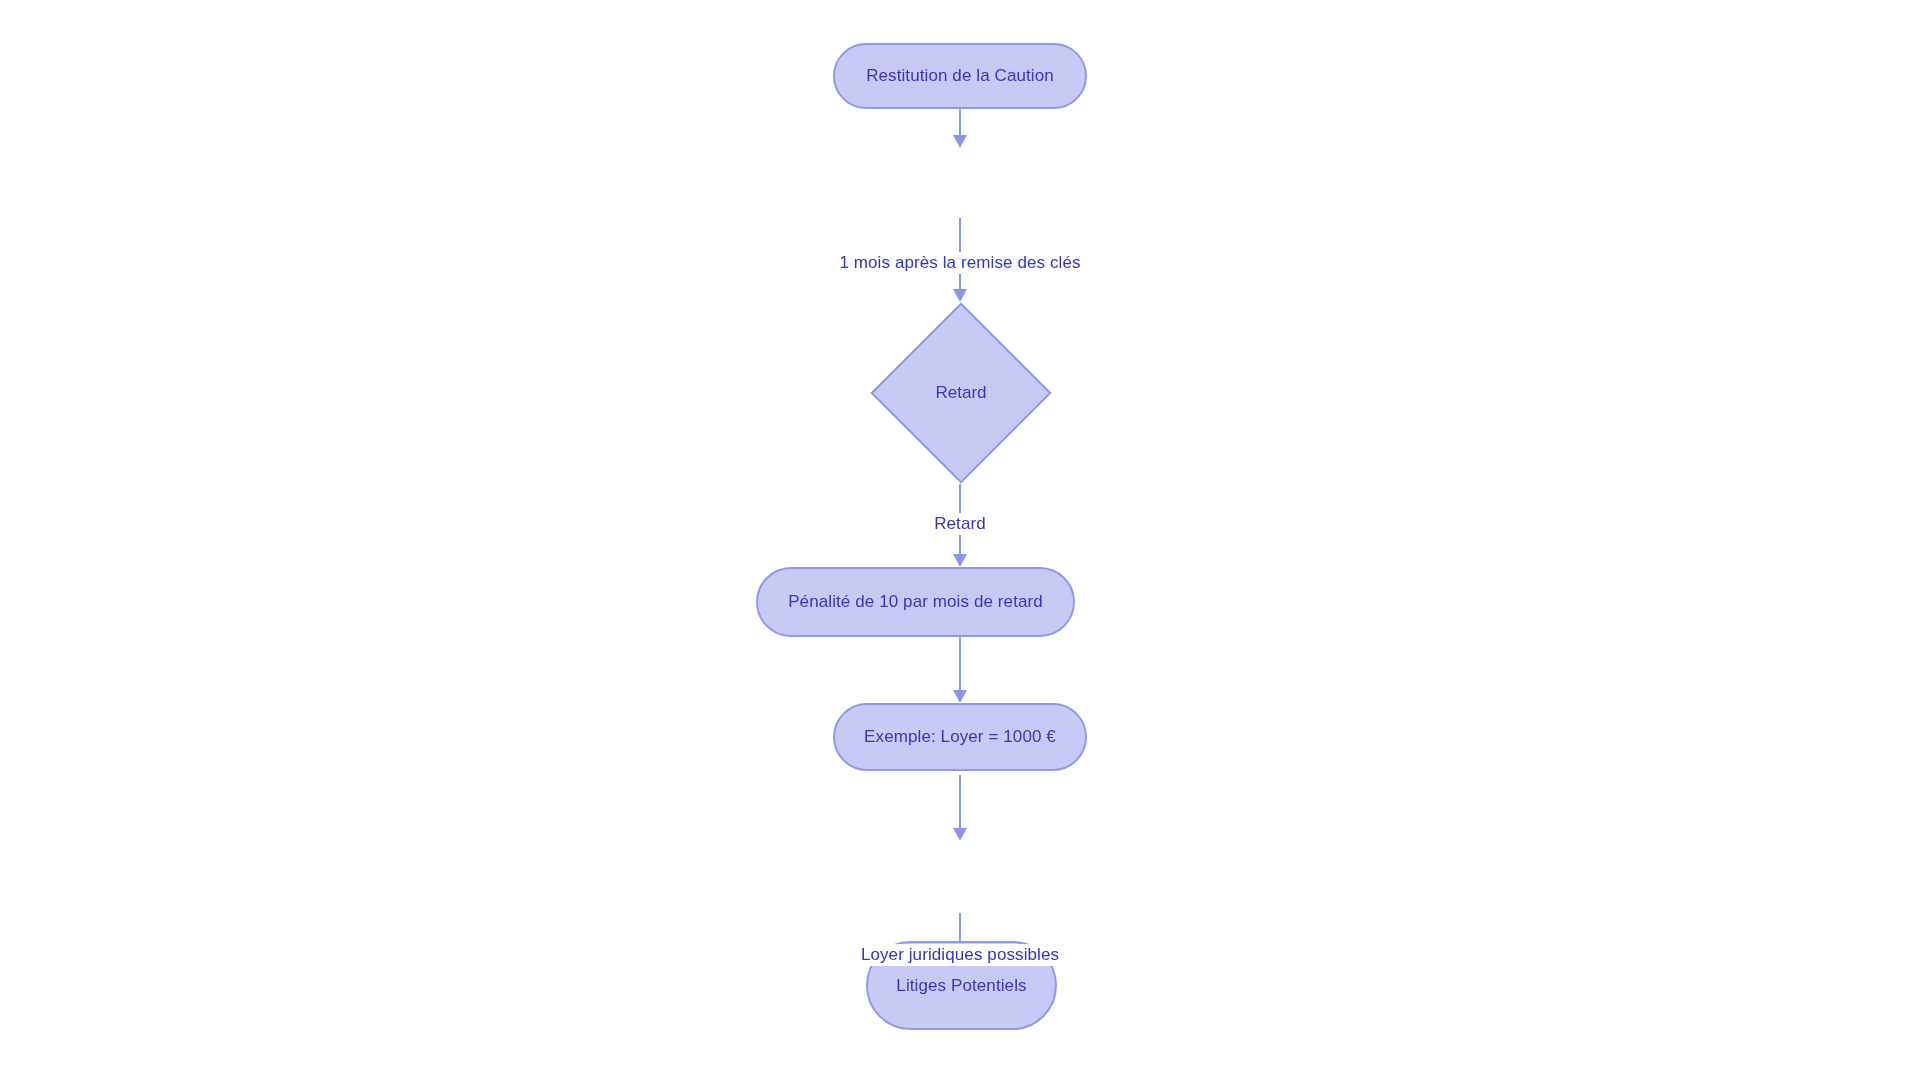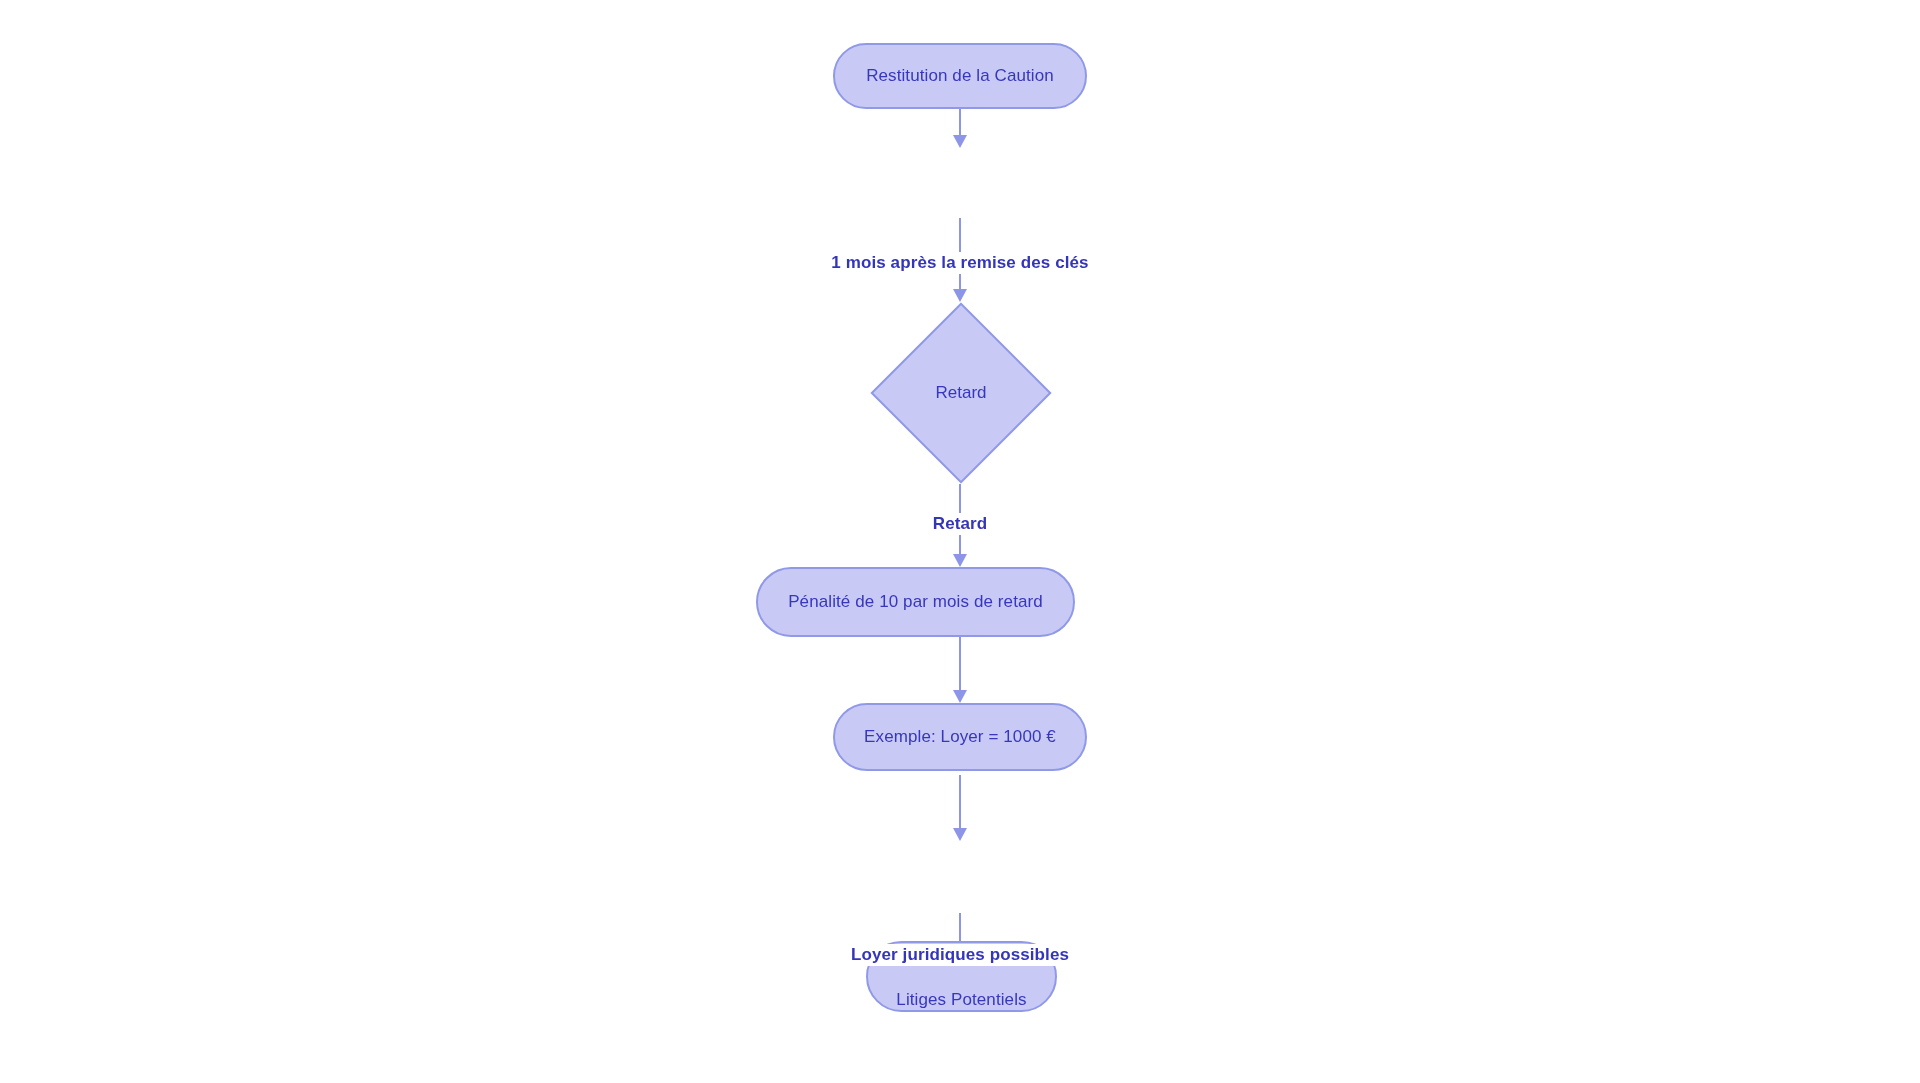--- a/index.html
+++ b/index.html
@@ -67,21 +67,21 @@
     border-left: 7px solid transparent;
     border-right: 7px solid transparent;
     border-top: 13px solid var(--edge-color);
   }
   .edge-label {
     position: absolute;
     transform: translateX(-50%);
     background: var(--canvas-bg);
     color: var(--edge-label-color);
     font-size: 17px;
-    font-weight: 700;
+    font-weight: 400;
     letter-spacing: 0.1px;
     padding: 1px 5px;
     white-space: nowrap;
     z-index: 3;
   }
 </style>
 </head>
 <body>
 
 <div class="canvas">
@@ -119,17 +119,17 @@
 
   <div class="node stadium" style="left:756px; top:567px; width:319px; height:70px;text-align:center;">
     <span>Pénalité de 10 par mois de retard</span>
   </div>
 
   <div class="node stadium" style="left:833px; top:703px; width:254px; height:68px;text-align:right;">
     <span>Exemple: Loyer = 1000 €</span>
   </div>
 
 
-  <div class="node stadium" style="left:866px; top:941px; width:191px; height:71px;align-items:flex-end;">
+  <div class="node stadium" style="left:866px; top:941px; width:191px; height:89px;">
     <span>Litiges Potentiels</span>
   </div>
 
 </div>
 
 </body></html>

